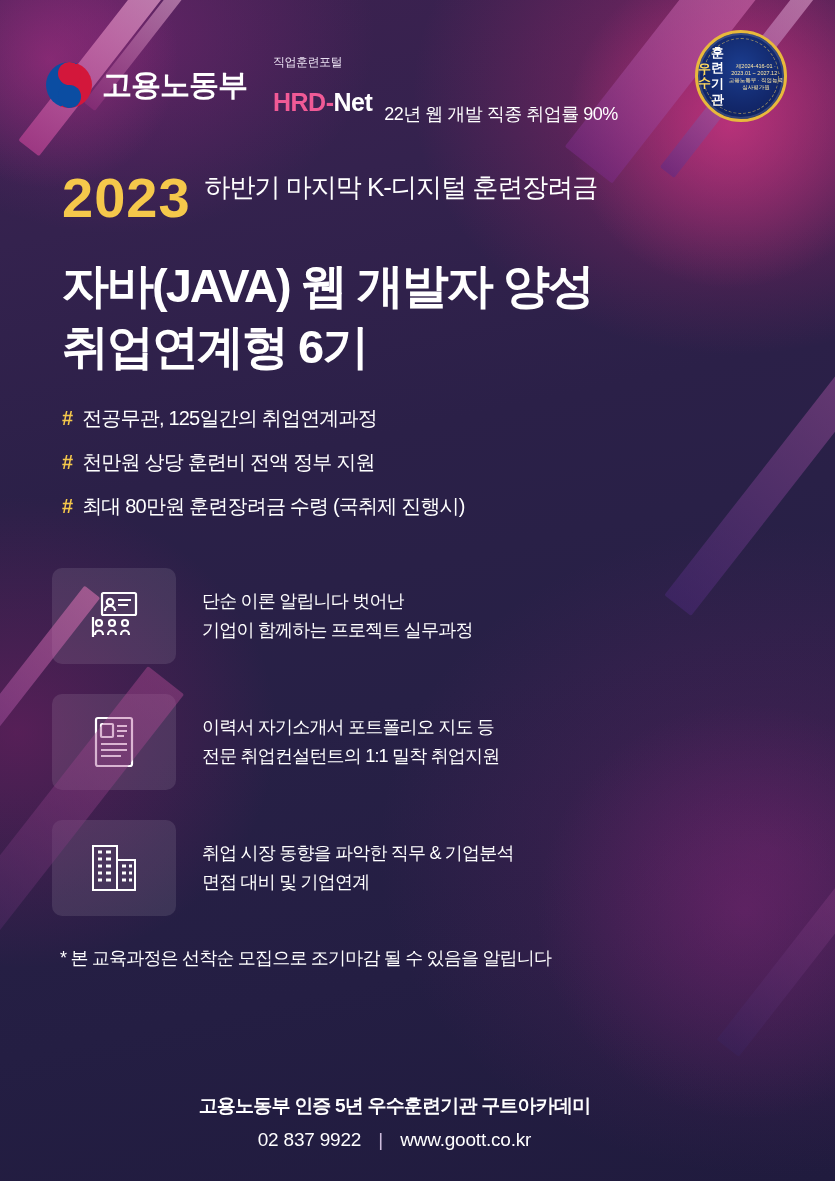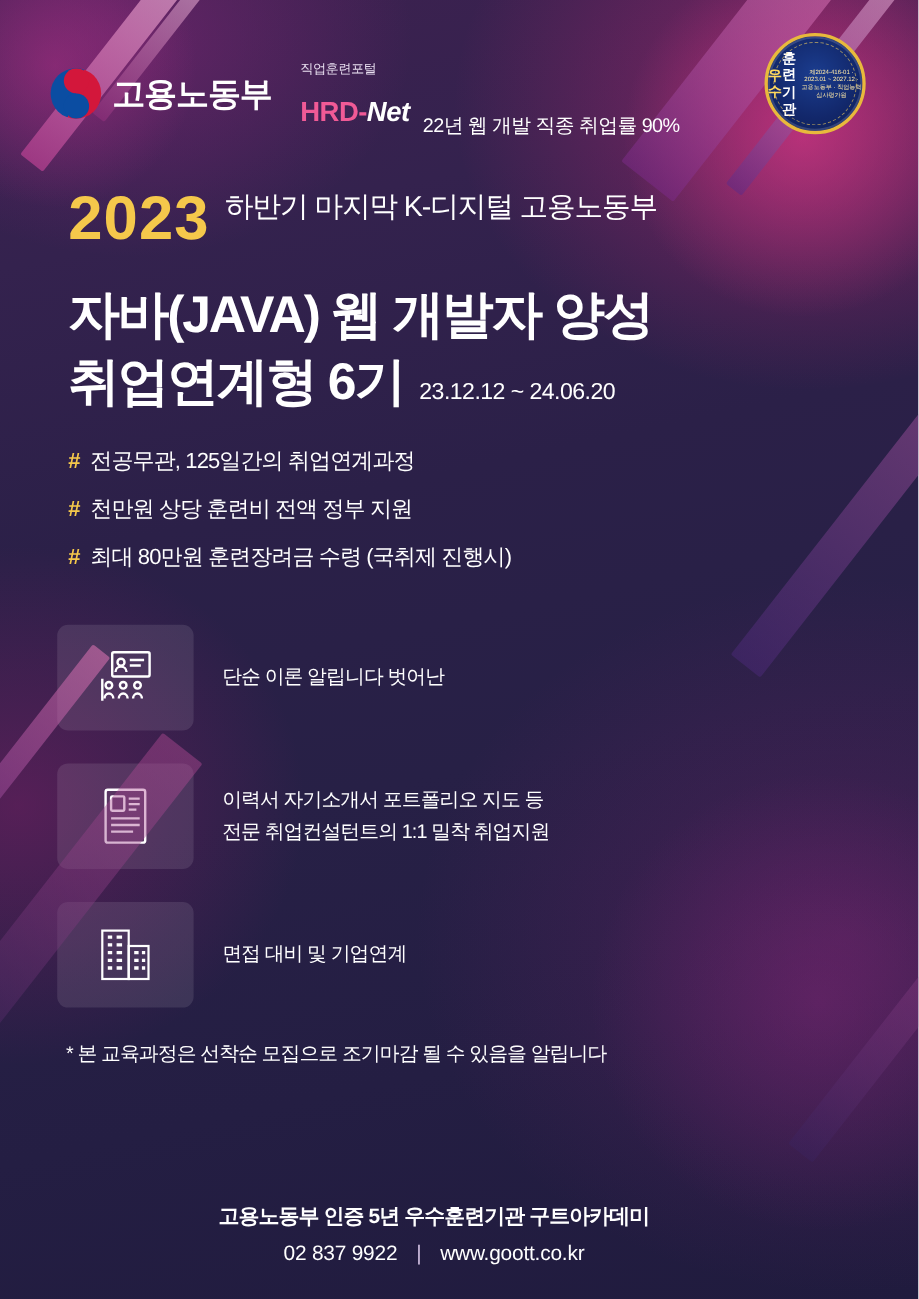--- a/index.html
+++ b/index.html
@@ -44,38 +44,38 @@
              overflow: hidden; margin-right: 10px; }
   .taegeuk::before, .taegeuk::after { content:""; position:absolute; width:23px; height:23px; border-radius:50%; }
   .taegeuk::before { background:#d3173b; left:11.5px; top:0; }
   .taegeuk::after  { background:#0b4da2; left:11.5px; top:23px; }
   .gov-name { font-size: 30px; font-weight: bold; letter-spacing: -1px; color:#ffffff; white-space: nowrap; }
   .hrd-block { margin-left: 26px; display:flex; flex-direction:column; justify-content:center; }
   .hrd-small { font-size: 12px; color:#e8dff0; letter-spacing:-0.5px; margin-bottom:17px; }
   .hrd-main { font-size: 25px; font-weight: bold; letter-spacing:-0.5px; }
   .hrd-main .hrd { color:#f05a96; }
   .hrd-main .dash { color:#f05a96; }
-  .hrd-main .net { color:#ffffff;font-style:italic; }
+  .hrd-main .net { color:#ffffff; }
   .header-tag { font-size: 18px; color:#ffffff; margin-left: 12px; align-self:flex-end; padding-bottom:4px; letter-spacing:-0.5px; }
   .badge { position:absolute; right: 48px; top: 30px; width: 92px; height: 92px; border-radius:50%;
            background: radial-gradient(circle at 50% 40%, #1b3d8f 0%, #12276a 60%, #0d1f55 100%);
            border: 3px solid #e8b93c; display:flex; flex-direction:row; align-items:center; justify-content:center;
            box-shadow: 0 0 0 2px rgba(255,255,255,.15) inset; }
   .badge .b-top { font-size: 13px; color:#ffd95e; font-weight:bold; line-height:1.1; }
   .badge .b-mid { font-size: 13px; color:#ffffff; font-weight:bold; line-height:1.2; }
   .badge .b-sub { font-size: 5.5px; color:#ffe9a8; margin-top:2px; text-align:center; line-height:1.25; }
   .badge .b-ring { position:absolute; inset:5px; border-radius:50%; border:1px dashed rgba(255,217,94,.55); }
 
   
   .title-wrap { position: relative; padding: 40px 0 0 62px; }
   .line-1 { display:flex; align-items: flex-start; gap: 14px; }
   .y2023 { font-size: 56px; font-weight: bold; color:#f5c84b; letter-spacing: 1px; line-height:1; }
   .sub-1 { font-size: 26px; color:#ffffff; letter-spacing:-1px; }
   .big-1 { font-size: 47px; font-weight: bold; letter-spacing:-2px; margin-top: 32px; line-height:1.18; }
-  .line-3 { display:flex; align-items: baseline; gap: 14px; margin-top: 6px; }
+  .line-3 { display:flex; align-items: baseline; gap: 28px; margin-top: 6px; }
   .big-2 { font-size: 47px; font-weight: bold; letter-spacing:-2px; line-height:1.18; }
   .dates { font-size: 21px; color:#ffffff; letter-spacing:-0.5px; }
 
   .hash-list { margin-top: 30px; padding-left: 62px; }
   .hash-item { display:flex; align-items:baseline; gap: 9px; margin-bottom: 17px; }
   .hash-mark { color:#f5c84b; font-size: 20px; font-weight: bold; }
   .hash-text { font-size: 20px; color:#ffffff; letter-spacing:-0.8px; }
 
   
   .features { margin-top: 48px; padding-left: 52px; }
@@ -126,26 +126,25 @@
       <div class="b-ring"></div>
       <div class="b-top">우수</div>
       <div class="b-mid">훈련기관</div>
       <div class="b-sub">제2024-416-01 · 2023.01 ~ 2027.12 · 고용노동부 · 직업능력심사평가원</div>
     </div>
   </div>
 
   <div class="title-wrap">
     <div class="line-1">
       <span class="y2023">2023</span>
-      <span class="sub-1">하반기 마지막 K-디지털 고용노동부</span>
+      <span class="sub-1">하반기 마지막 K-디지털 훈련장려금</span>
     </div>
     <div class="big-1">자바(JAVA) 웹 개발자 양성</div>
     <div class="line-3">
       <span class="big-2">취업연계형 6기</span>
-      <span class="dates">23.12.12 ~ 24.06.20</span>
     </div>
   </div>
 
   <div class="hash-list">
     <div class="hash-item">
       <span class="hash-mark">#</span>
       <span class="hash-text">전공무관, 125일간의 취업연계과정</span>
     </div>
     <div class="hash-item">
       <span class="hash-mark">#</span>
@@ -170,20 +169,21 @@
           <circle cx="13" cy="33" r="3"></circle>
             <path d="M9 45c0-2.6 1.8-4.5 4-4.5s4 1.9 4 4.5"></path>
           <circle cx="26" cy="33" r="3"></circle>
             <path d="M22 45c0-2.6 1.8-4.5 4-4.5s4 1.9 4 4.5"></path>
           <circle cx="39" cy="33" r="3"></circle>
             <path d="M35 45c0-2.6 1.8-4.5 4-4.5s4 1.9 4 4.5"></path>
         </svg>
       </div>
       <div class="ftext">
         <div>단순 이론 알립니다 벗어난</div>
+        <div>기업이 함께하는  프로젝트 실무과정</div>
       </div>
     </div>
 
     <div class="feature">
       <div class="ficon">
         <svg width="44" height="54" viewBox="0 0 44 54" fill="none" stroke="#ffffff" stroke-width="2.2">
           <rect x="4" y="3" width="36" height="48" rx="2"></rect>
           <rect x="9" y="9" width="12" height="13" rx="1"></rect>
           <path d="M25 11h10M25 16h10M25 21h7"></path>
           <path d="M9 29h26M9 35h26M9 41h20"></path>
@@ -198,20 +198,21 @@
     <div class="feature">
       <div class="ficon">
         <svg width="54" height="52" viewBox="0 0 54 52" fill="none" stroke="#ffffff" stroke-width="2">
           <rect x="6" y="4" width="24" height="44"></rect>
           <rect x="30" y="18" width="18" height="30"></rect>
           <path d="M11 10h4M19 10h5M11 17h4M19 17h5M11 24h4M19 24h5M11 31h4M19 31h5M11 38h4M19 38h5" stroke-width="3"></path>
           <path d="M35 24h4M42 24h3M35 31h4M42 31h3M35 38h4M42 38h3" stroke-width="3"></path>
         </svg>
       </div>
       <div class="ftext">
+        <div>취업 시장 동향을 파악한 직무 &amp; 기업분석</div>
         <div>면접 대비 및 기업연계</div>
       </div>
     </div>
 
   </div>
 
   <div class="note">* 본 교육과정은 선착순 모집으로 조기마감 될 수 있음을 알립니다</div>
 
   <div class="footer">
     <div class="f-line1">고용노동부 인증 5년 우수훈련기관 구트아카데미</div>

